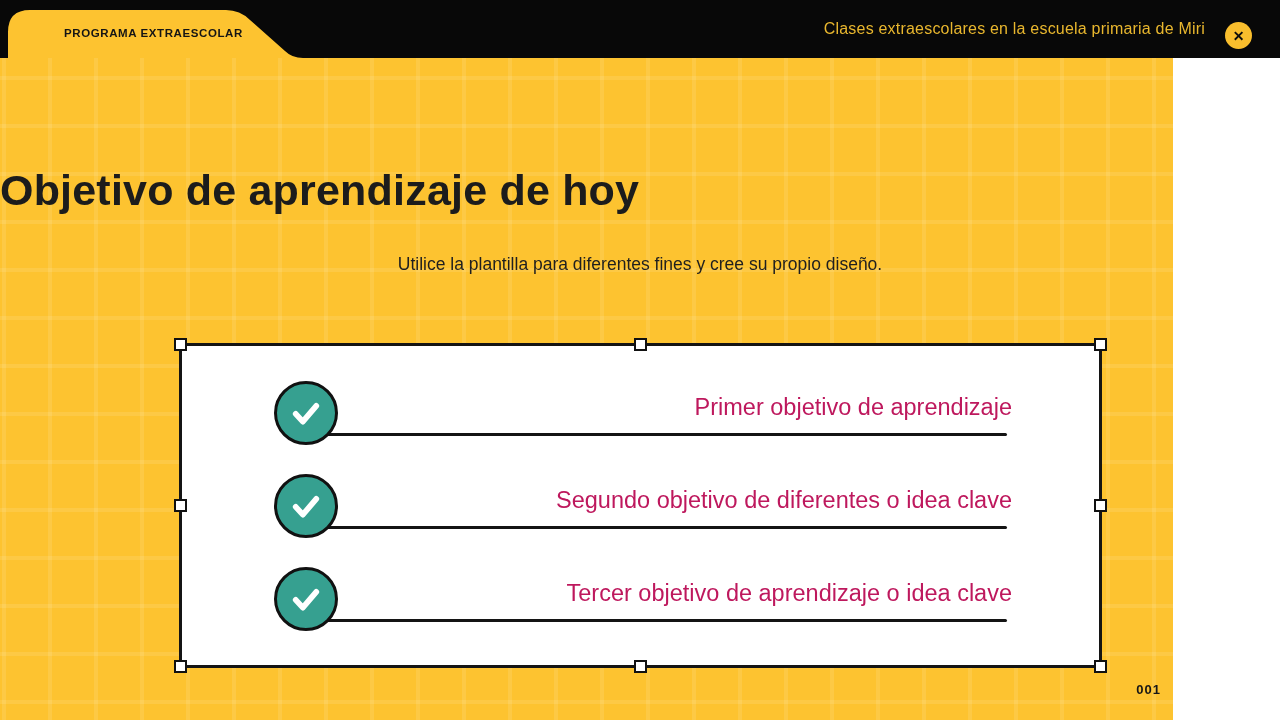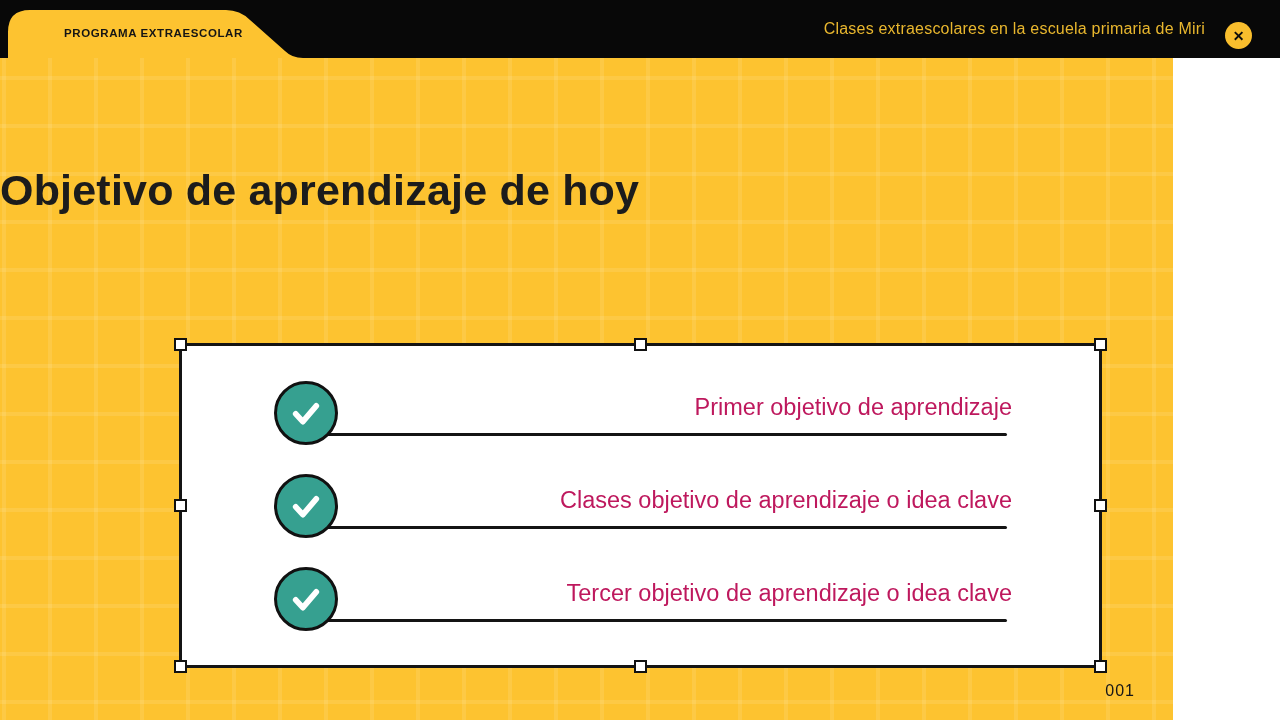--- a/index.html
+++ b/index.html
@@ -88,22 +88,22 @@
     position:absolute; left:140px; top:19px; width:685px; height:3px;
     background:#141414; border-radius:2px;
   }
   .obj-label{
     position:absolute; left:140px; top:-22px; width:690px;
     text-align:right; font-size:23.5px; line-height:30px; color:#be185d;
     cursor:text;
   }
 
   .page-number{
-    position:absolute; right:38px; top:682px;
-    font-size:16px; font-weight:400; letter-spacing:1px; color:#161616;
+    position:absolute; right:12px; top:682px;
+    font-size:13px; font-weight:700; letter-spacing:1px; color:#161616;
   }
 </style>
 </head>
 <body>
 
 <div class="stage">
 
   <div class="topbar">
     <div class="tab">
       <svg viewBox="0 0 300 48" aria-hidden="true">
@@ -112,20 +112,21 @@
       <span class="tab-label">PROGRAMA EXTRAESCOLAR</span>
     </div>
     <div class="doc-title">Clases extraescolares en la escuela primaria de Miri</div>
     <button class="close-btn">
       <span>✕</span>
     </button>
   </div>
 
   <h1 class="slide-title">Objetivo de aprendizaje de hoy</h1>
   <div class="slide-subtitle">
+    <div>Utilice la plantilla para diferentes fines y cree su propio diseño.</div>
   </div>
 
   <div class="card">
 
     <div class="handle h-tl"></div>
     <div class="handle h-tm"></div>
     <div class="handle h-tr"></div>
     <div class="handle h-ml"></div>
     <div class="handle h-mr"></div>
     <div class="handle h-bl"></div>
@@ -141,21 +142,21 @@
       <div class="obj-label">Primer objetivo de aprendizaje</div>
       <div class="obj-line"></div>
     </div>
 
     <div class="obj-row row-2">
       <div class="check-circle">
         <svg viewBox="0 0 24 24">
             <path d="M5.5 12.5 L10 17.5 L18.5 7.5" fill="none" stroke="#ffffff" stroke-width="3.6" stroke-linecap="round" stroke-linejoin="round"></path>
           </svg>
       </div>
-      <div class="obj-label">Clases objetivo de aprendizaje o idea clave</div>
+      <div class="obj-label">Segundo objetivo de diferentes o idea clave</div>
       <div class="obj-line"></div>
     </div>
 
     <div class="obj-row row-3">
       <div class="check-circle">
         <svg viewBox="0 0 24 24">
             <path d="M5.5 12.5 L10 17.5 L18.5 7.5" fill="none" stroke="#ffffff" stroke-width="3.6" stroke-linecap="round" stroke-linejoin="round"></path>
           </svg>
       </div>
       <div class="obj-label">Tercer objetivo de aprendizaje o idea clave</div>

